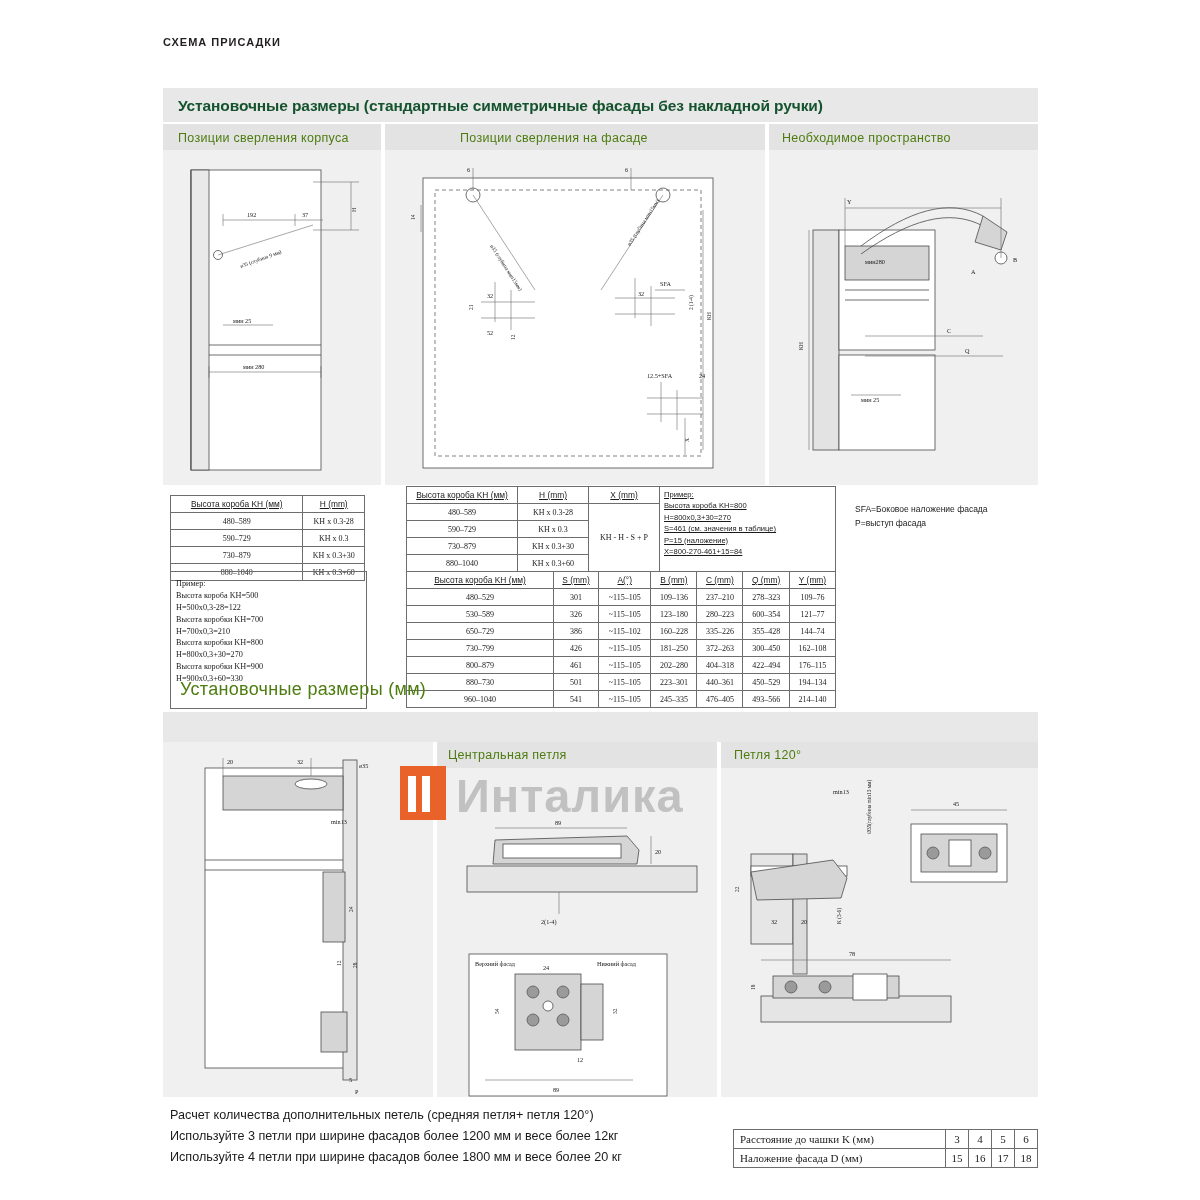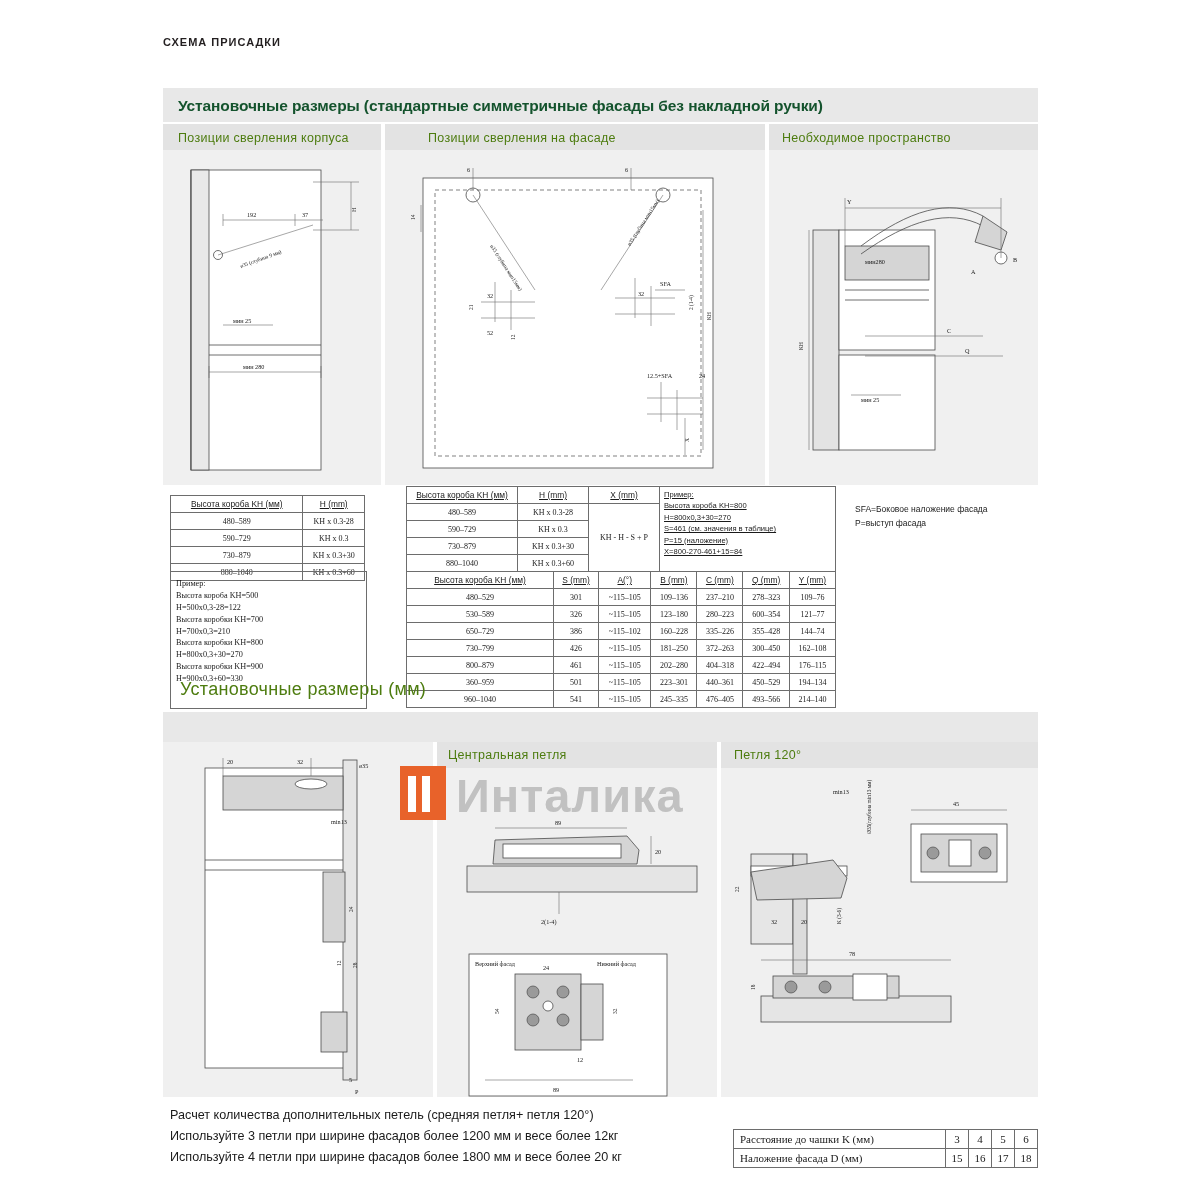--- a/index.html
+++ b/index.html
@@ -74,21 +74,21 @@
   <div class="hdr">СХЕМА  ПРИСАДКИ</div>
 
   <div class="band"></div>
   <div class="band-title">Установочные размеры (стандартные симметричные фасады без накладной ручки)</div>
 
   <div class="strip" style="left:163px;top:124px;width:218px;height:26px;"></div>
   <div class="strip-label" style="left:178px;top:131px;">Позиции сверления корпуса</div>
   <div class="panel" style="left:163px;top:150px;width:218px;height:335px;"></div>
 
   <div class="strip" style="left:385px;top:124px;width:380px;height:26px;"></div>
-  <div class="strip-label" style="left:428px;top:131px;">Позиции сверления на фасаде</div>
+  <div class="strip-label" style="left:460px;top:131px;">Позиции сверления на фасаде</div>
   <div class="panel" style="left:385px;top:150px;width:380px;height:335px;"></div>
 
   <div class="strip" style="left:769px;top:124px;width:269px;height:26px;"></div>
   <div class="strip-label" style="left:782px;top:131px;">Необходимое пространство</div>
   <div class="panel" style="left:769px;top:150px;width:269px;height:335px;"></div>
 
   <svg style="position:absolute;left:163px;top:150px;" width="218" height="335" viewBox="0 0 218 335">
     <rect x="28" y="20" width="130" height="300" class="fillw"></rect>
     <rect x="28" y="20" width="18" height="300" fill="#e9e9e9" stroke="#4a4a4a" stroke-width=".8"></rect>
     <line x1="46" y1="195" x2="158" y2="195" class="ln"></line>
@@ -318,21 +318,21 @@
         <tr>
           <td style="height:16px">800–879</td>
           <td style="height:16px">461</td>
           <td style="height:16px">~115–105</td>
           <td style="height:16px">202–280</td>
           <td style="height:16px">404–318</td>
           <td style="height:16px">422–494</td>
           <td style="height:16px">176–115</td>
         </tr>
         <tr>
-          <td style="height:16px">360–959</td>
+          <td style="height:16px">880–730</td>
           <td style="height:16px">501</td>
           <td style="height:16px">~115–105</td>
           <td style="height:16px">223–301</td>
           <td style="height:16px">440–361</td>
           <td style="height:16px">450–529</td>
           <td style="height:16px">194–134</td>
         </tr>
         <tr>
           <td style="height:16px">960–1040</td>
           <td style="height:16px">541</td>

